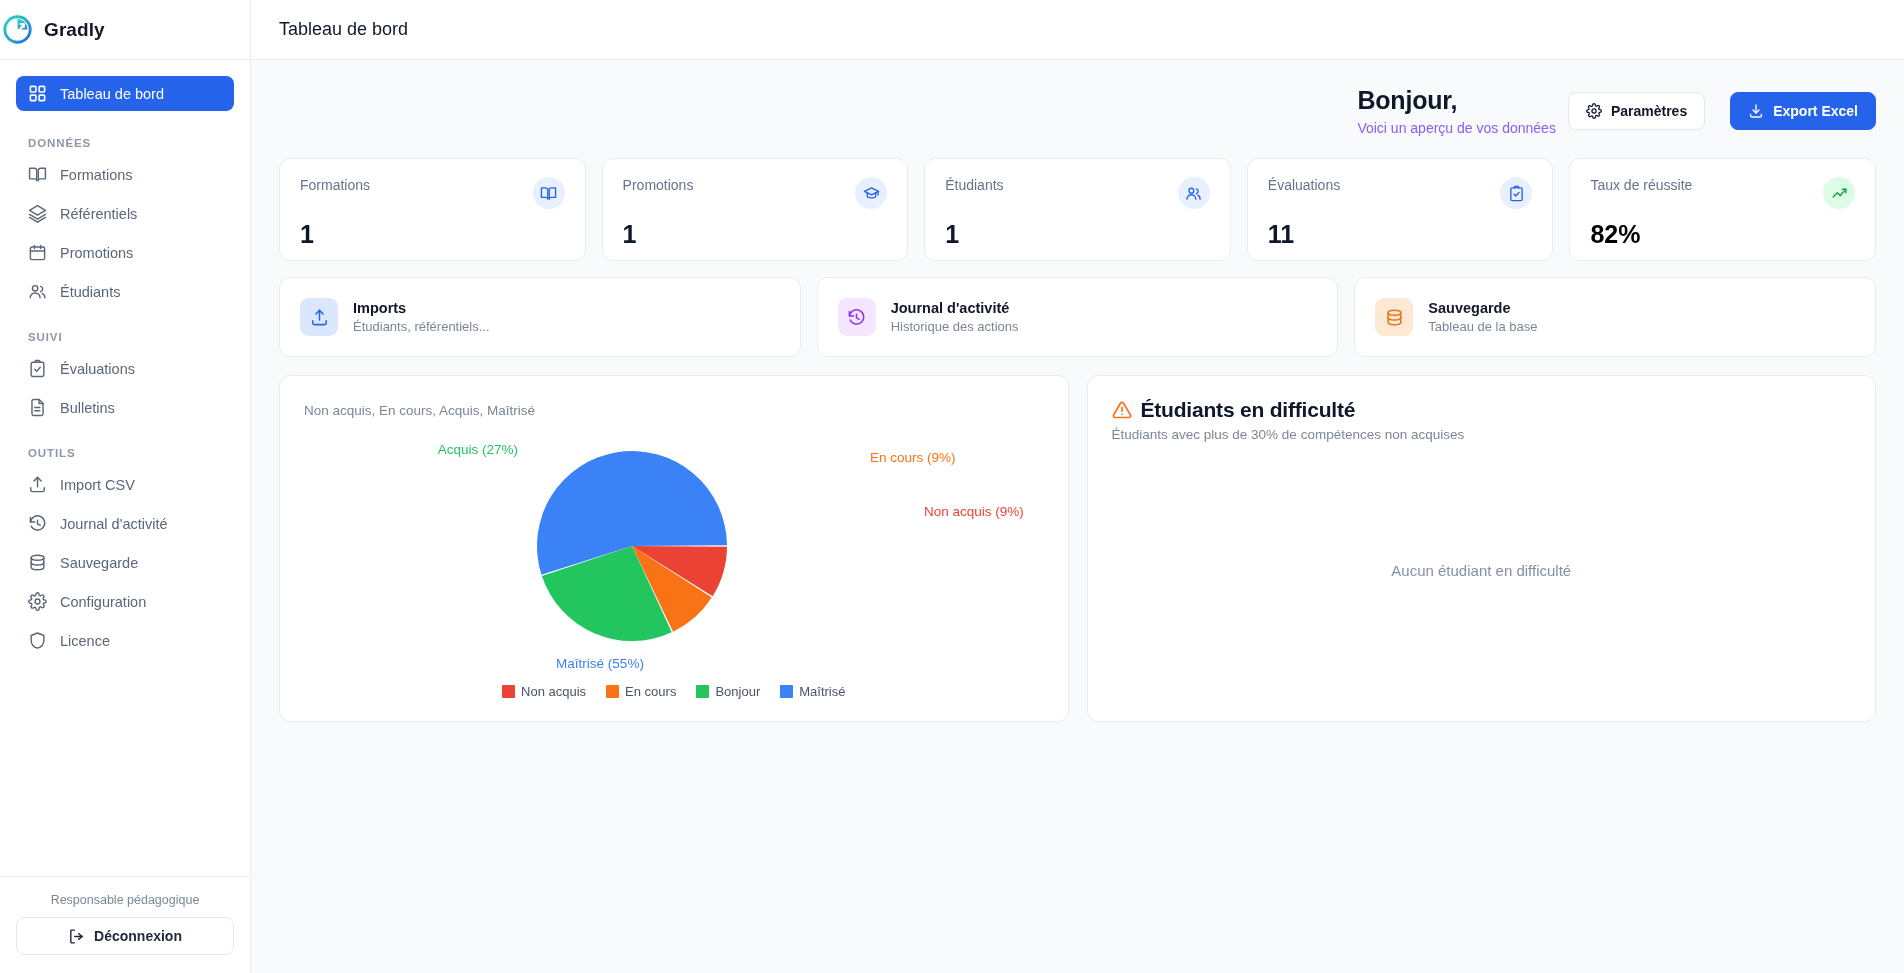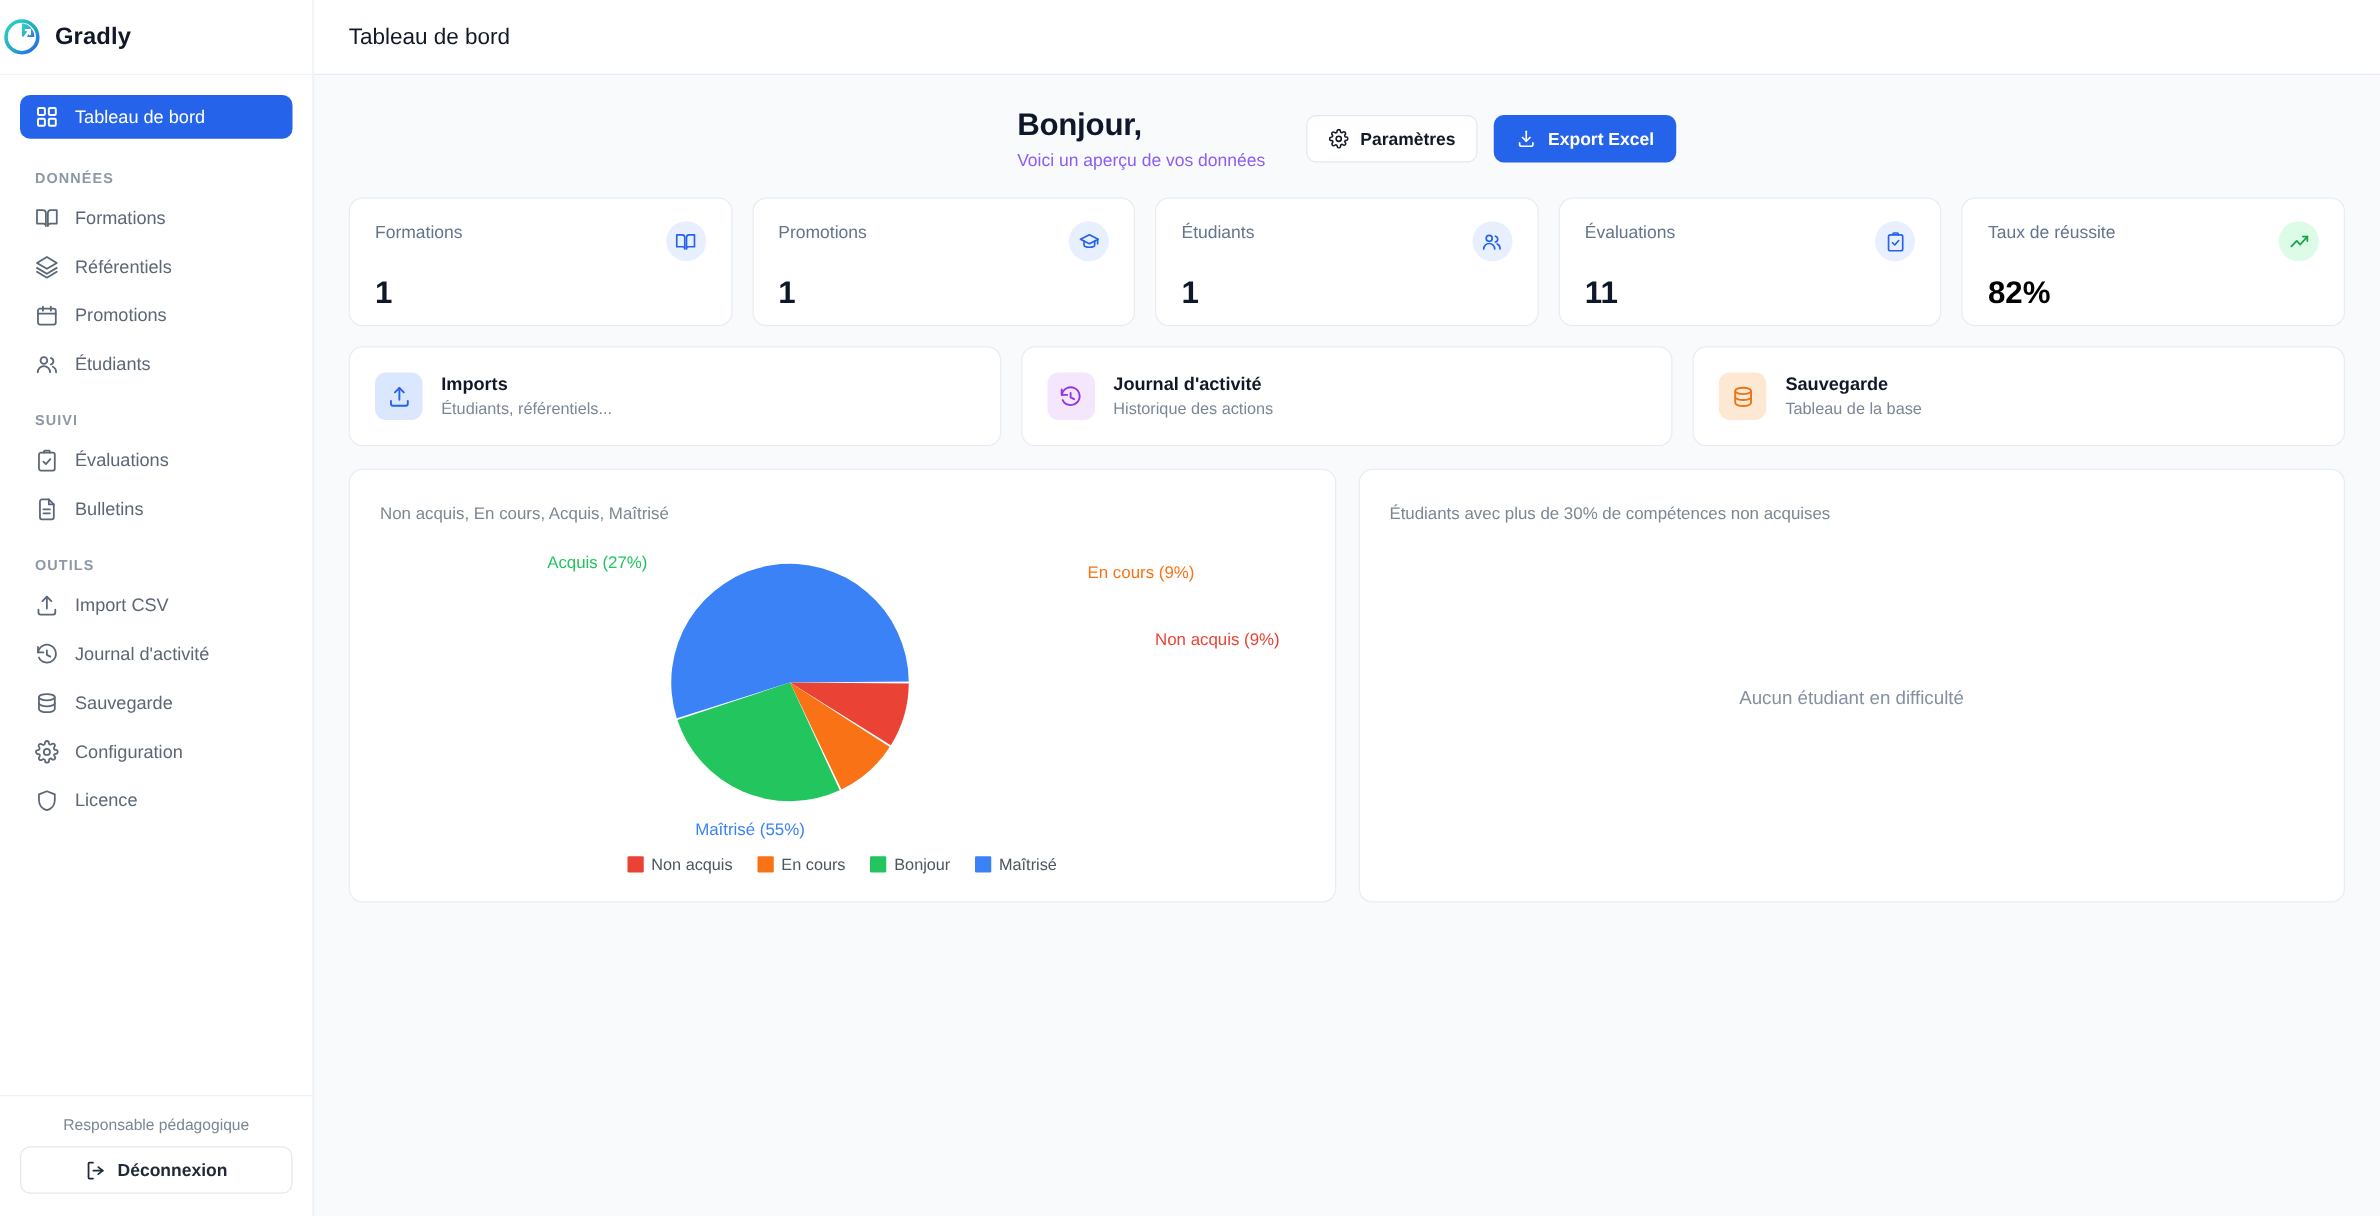--- a/index.html
+++ b/index.html
@@ -65,28 +65,28 @@
   .topbar {
     height: 60px; background: #ffffff;
     border-bottom: 1px solid #e8ecf1;
     display: flex; align-items: center; padding: 0 28px;
     flex: 0 0 60px;
   }
   .topbar-title { font-size: 18px; color: #111827; font-weight: 400; }
 
   .content { flex: 1 1 auto; padding: 26px 28px 0 28px; overflow: hidden; }
 
-  .page-head { display: flex; align-items: flex-start; justify-content: center; gap: 33px; }
+  .page-head { display: flex; align-items: flex-start; justify-content: flex-end; }
   .greet { font-size: 25px; font-weight: 700; color: #0f172a; letter-spacing: -.2px; }
   .greet-sub { font-size: 14px; color: #8b5cf6; margin-top: 5px; }
   .head-actions { display: flex; gap: 13px; align-items: center; padding-top: 6px; }
   .btn {
     height: 38px; border-radius: 8px; display: inline-flex; align-items: center;
     gap: 9px; padding: 0 17px; font-size: 14px; font-weight: 700;
-    cursor: pointer; font-family: inherit; white-space: nowrap;
+    cursor: pointer; font-family: inherit; white-space: nowrap; margin-left: 12px;
   }
   .btn-ghost { background: #fff; border: 1px solid #e3e8ee; color: #111827; }
   .btn-primary { background: #2563eb; border: 1px solid #2563eb; color: #fff; }
 
   
   .stats { display: grid; grid-template-columns: repeat(5, 1fr); gap: 16px; margin-top: 22px; }
   .stat {
     background: #fff; border: 1px solid #e9edf2; border-radius: 11px;
     padding: 18px 20px 20px 20px; height: 103px;
   }
@@ -474,20 +474,28 @@
               <span>Bonjour</span>
             </div>
             <div class="legend-item">
               <span class="legend-swatch" style="background: rgb(59, 130, 246);"></span>
               <span>Maîtrisé</span>
             </div>
           </div>
       </div>
 
       <div class="panel">
+        <div class="panel-title">
+          <svg width="20" height="20" viewBox="0 0 24 24" fill="none" stroke="#f97316" stroke-width="2" stroke-linecap="round" stroke-linejoin="round">
+            <path d="M10.3 3.6 1.9 18a2 2 0 0 0 1.7 3h16.8a2 2 0 0 0 1.7-3L13.7 3.6a2 2 0 0 0-3.4 0z"></path>
+              <line x1="12" y1="9" x2="12" y2="13.5"></line>
+              <line x1="12" y1="17" x2="12" y2="17"></line>
+          </svg>
+          <span>Étudiants en difficulté</span>
+        </div>
         <div class="panel-sub">Étudiants avec plus de 30% de compétences non acquises</div>
         <div class="empty-state">Aucun étudiant en difficulté</div>
       </div>
 
     </section>
 
   </div>
 </div>
 
 </body></html>

